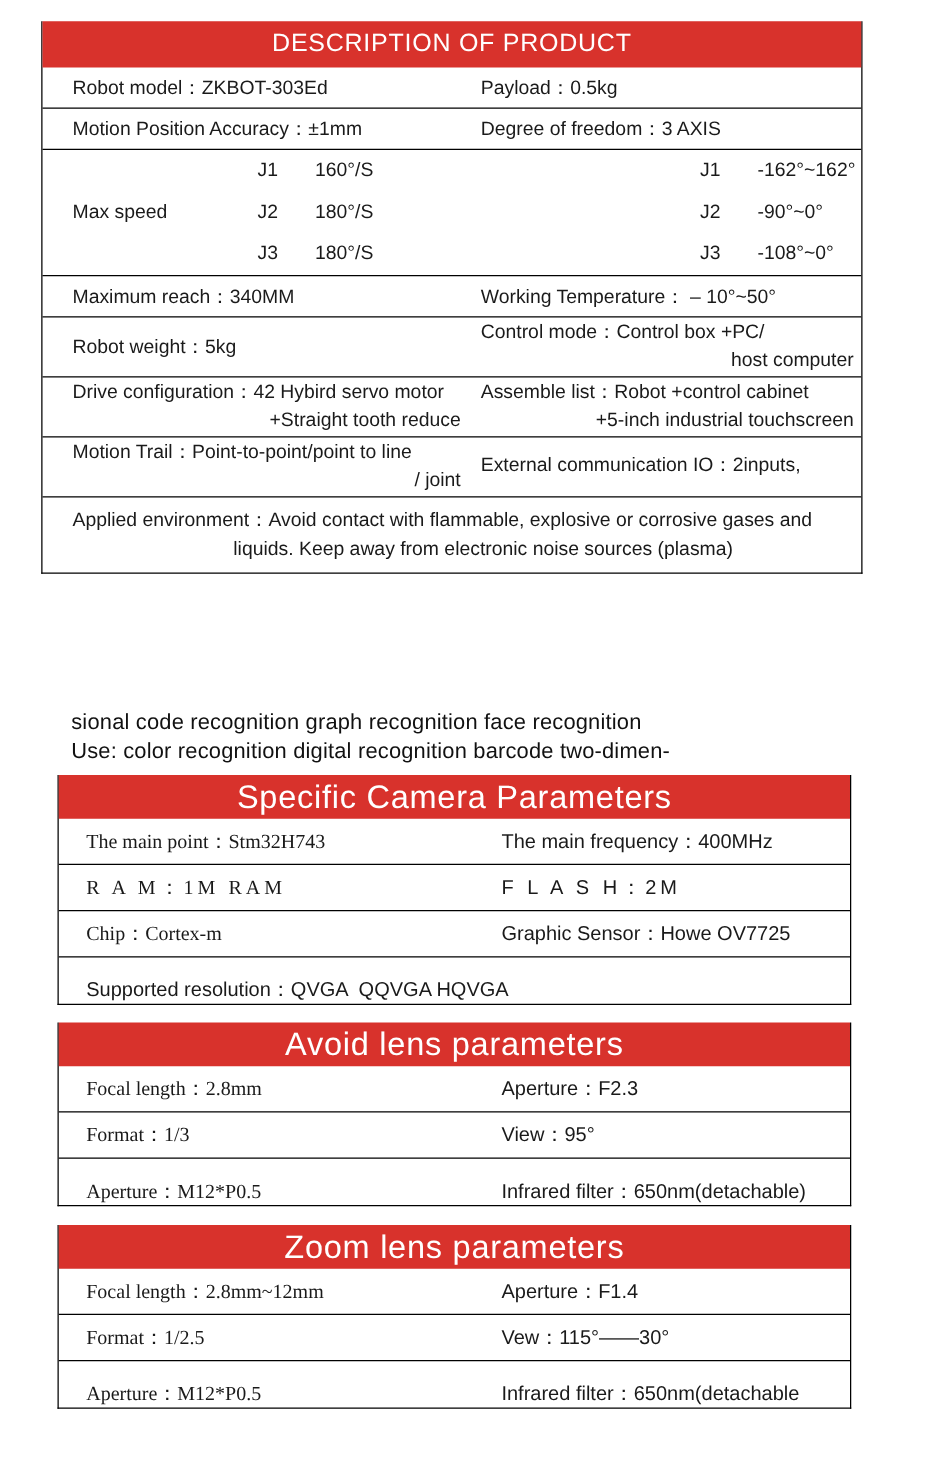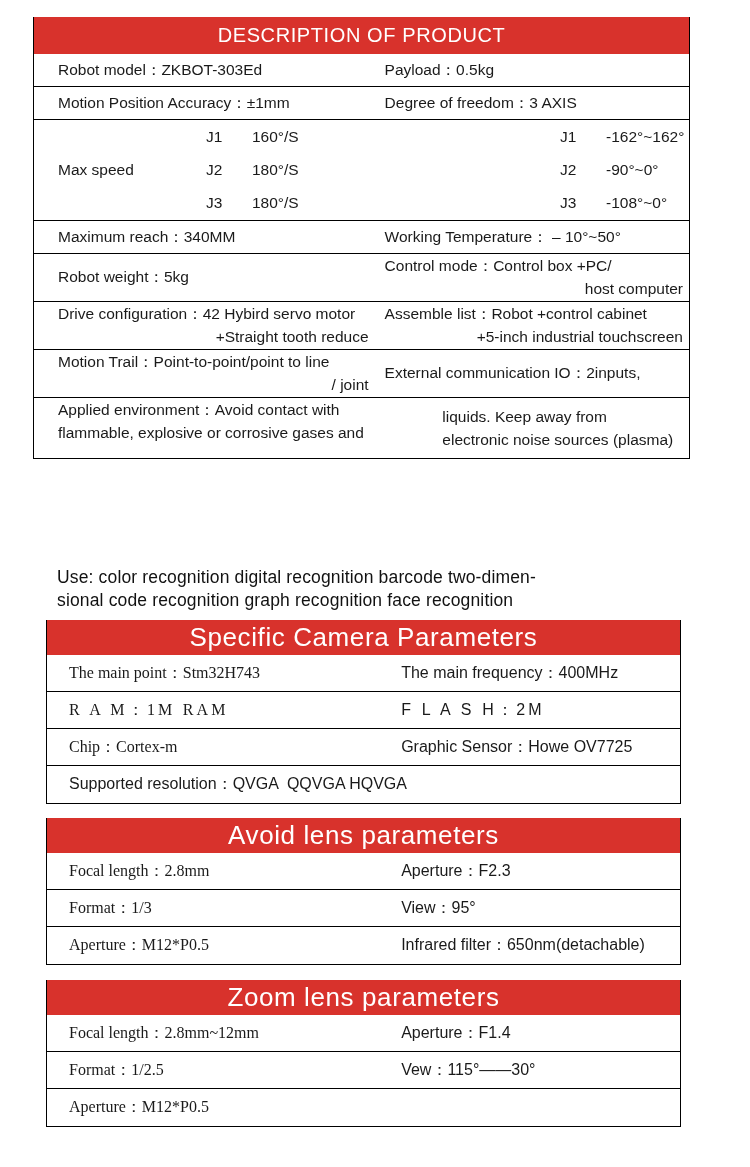--- a/index.html
+++ b/index.html
@@ -18,21 +18,21 @@
     text-align:center;
     font-weight:400;
     letter-spacing:.6px;
     display:flex;align-items:center;justify-content:center;
   }
   .row{
     display:flex;
     border-bottom:1.4px solid #000;
     box-sizing:border-box;
   }
-  .row:last-child{border-bottom:none;}
+  .row:last-child{border-bottom:none;align-items:flex-end;}
   .cell{
     box-sizing:border-box;
     display:flex;
     align-items:center;
     white-space:pre-wrap;
   }
 
   
   #t1{
     left:33px; top:17px; width:657px;
@@ -63,21 +63,21 @@
     flex-direction:column;
     align-items:flex-start;
     justify-content:center;
     line-height:1.45;
   }
   .two-line .ln2{align-self:flex-end;padding-right:6px;}
   .env-row{
     height:60px;
     padding-left:24px;padding-right:14px;
     font-size:15.5px;
-    display:flex;justify-content:center;
+    display:flex;flex-direction:column;justify-content:center;
     line-height:1.5;
   }
   .env-row .ln2{align-self:center;padding-left:40px;}
 
   
   #use-para{
     position:absolute;left:57px;top:566px;width:640px;
     font-size:17.5px;
     line-height:1.32;
     letter-spacing:.15px;
@@ -184,22 +184,22 @@
     </div>
   </div>
 
   <div class="env-row">
     <span>Applied environment：Avoid contact with flammable, explosive or corrosive gases and</span>
     <span class="ln2">liquids. Keep away from  electronic noise sources (plasma)</span>
   </div>
 </div>
 
 <div id="use-para">
+  <div>sional code recognition graph recognition face recognition</div>
   <div>Use: color recognition digital recognition barcode two-dimen-</div>
-  <div>sional code recognition graph recognition face recognition</div>
 </div>
 
 <div class="tbl t-small" id="t2">
   <div class="hdr">Specific Camera Parameters</div>
 
   <div class="row">
     <div class="cell c-l">The main point：Stm32H743</div>
     <div class="cell c-r">The main frequency：400MHz</div>
   </div>
 
@@ -245,14 +245,15 @@
     <div class="cell c-r">Aperture：F1.4</div>
   </div>
 
   <div class="row">
     <div class="cell c-l">Format：1/2.5</div>
     <div class="cell c-r">Vew：115°——30°</div>
   </div>
 
   <div class="row">
     <div class="cell c-l">Aperture：M12*P0.5</div>
+    <div class="cell c-r">Infrared filter：650nm(detachable</div>
   </div>
 </div>
 
 </body></html>

